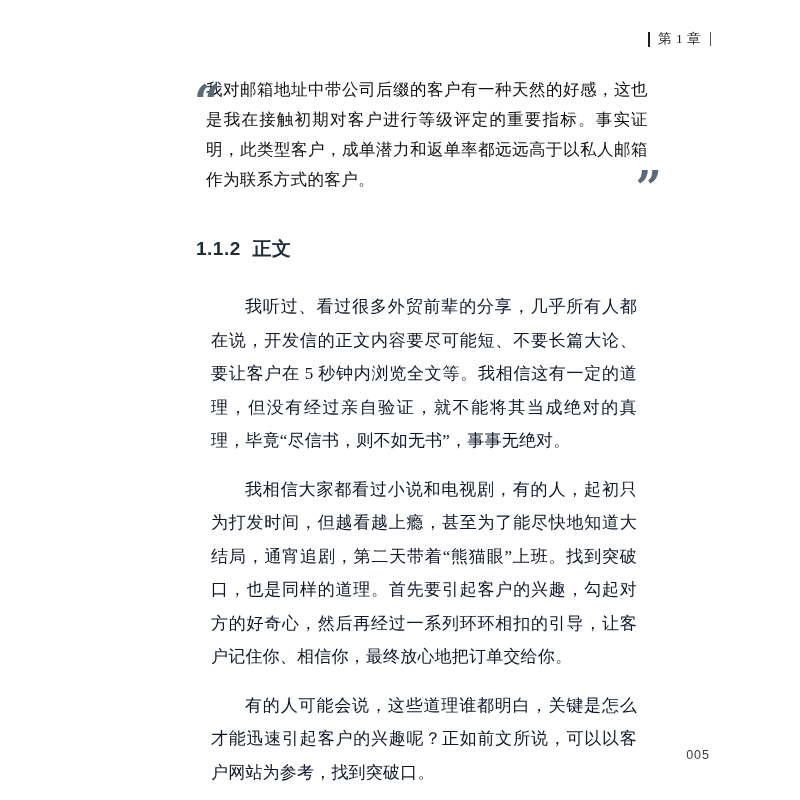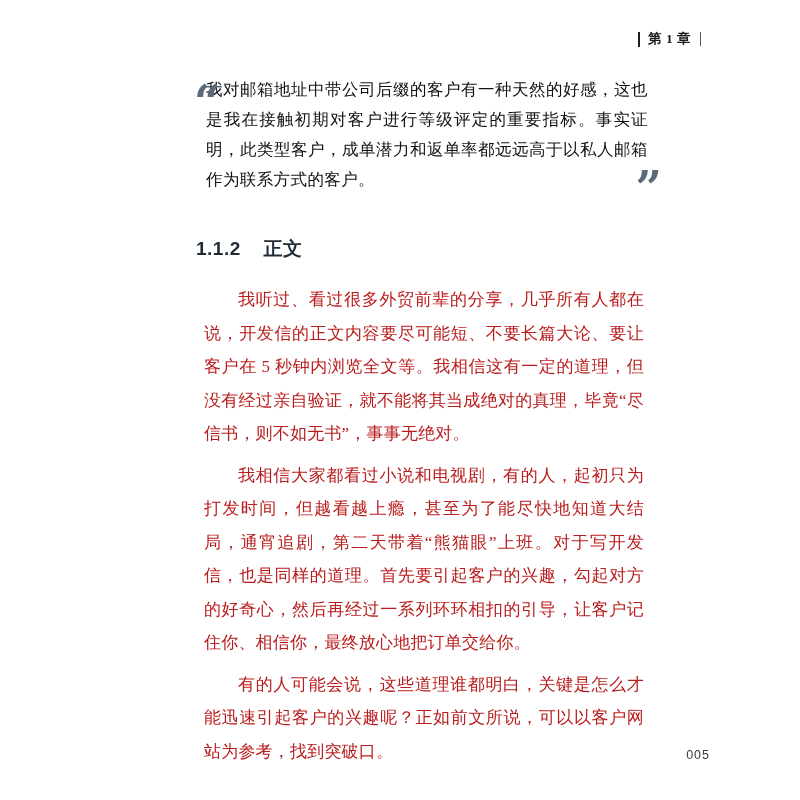--- a/index.html
+++ b/index.html
@@ -18,28 +18,27 @@
     position: relative;
     width: 800px;
     height: 800px;
     box-sizing: border-box;
   }
 
   
   .running-head {
     position: absolute;
     top: 30px;
-    right: 90px;
+    right: 80px;
     display: flex;
     align-items: center;
     font-size: 13.5px;
     color: #1d1d1d;
     letter-spacing: 0.5px;
     white-space: nowrap;
-    font-weight: bold;
   }
   .running-head .rule {
     display: inline-block;
     width: 2px;
     height: 15px;
     background: #1d1d1d;
     margin-right: 8px;
   }
   .running-head .chapter-no {
     font-size: 13.5px;
@@ -112,39 +111,39 @@
     position: absolute;
     top: 236px;
     left: 196px;
     font-family: "Liberation Sans", sans-serif;
     font-size: 19px;
     font-weight: 700;
     color: #1f2b36;
     letter-spacing: 0.5px;
   }
   .section-heading .num {
-    margin-right: 17px;
+    margin-right: 6px;
   }
 
   
   .body-copy {
     position: absolute;
     top: 275px;
     left: 196px;
     width: 456px;
   }
   .body-copy p {
-    margin: 8px;
+    margin: 15px;
     font-size: 17px;
     line-height: 33.5px;
     text-align: justify;
     text-justify: inter-ideograph;
     text-indent: 2em;
     letter-spacing: 0.2px;
-    color: #b91c1c;
+    color: #0f172a;
   }
 
   
   .folio {
     position: absolute;
     right: 90px;
     bottom: 38px;
     font-family: Liberation Sans, sans-serif;
     font-size: 12.5px;
     color: #3a3a3a;
@@ -170,20 +169,20 @@
     </div>
   </div>
 
   <div class="section-heading">
     <span class="num">1.1.2</span>
     <span class="ttl">正文</span>
   </div>
 
   <div class="body-copy">
     <p>我听过、看过很多外贸前辈的分享，几乎所有人都在说，开发信的正文内容要尽可能短、不要长篇大论、要让客户在 5 秒钟内浏览全文等。我相信这有一定的道理，但没有经过亲自验证，就不能将其当成绝对的真理，毕竟“尽信书，则不如无书”，事事无绝对。</p>
-    <p>我相信大家都看过小说和电视剧，有的人，起初只为打发时间，但越看越上瘾，甚至为了能尽快地知道大结局，通宵追剧，第二天带着“熊猫眼”上班。对于写开发信，也是同样的道理。首先要引起客户的兴趣，勾起对方的好奇心，然后再经过一系列环环相扣的引导，让客户记住你、相信你，最终放心地把订单交给你。</p>
+    <p>我相信大家都看过小说和电视剧，有的人，起初只为打发时间，但越看越上瘾，甚至为了能尽快地知道大结局，通宵追剧，第二天带着“熊猫眼”上班。找到突破口，也是同样的道理。首先要引起客户的兴趣，勾起对方的好奇心，然后再经过一系列环环相扣的引导，让客户记住你、相信你，最终放心地把订单交给你。</p>
     <p>有的人可能会说，这些道理谁都明白，关键是怎么才能迅速引起客户的兴趣呢？正如前文所说，可以以客户网站为参考，找到突破口。</p>
 
   </div>
 
   <div class="folio">005</div>
 
 </div>
 
 </body></html>

